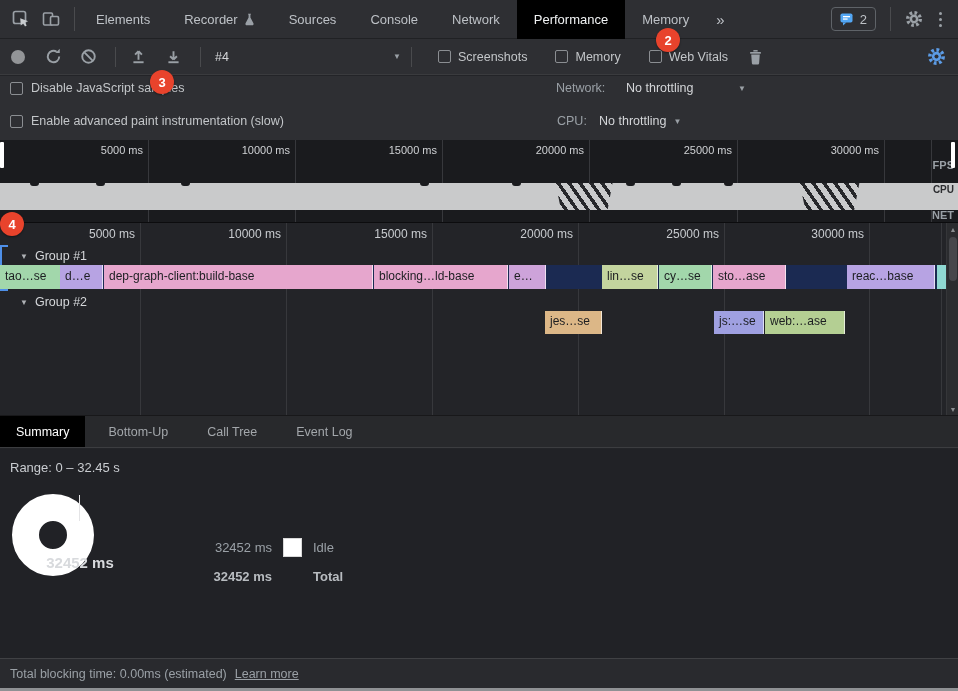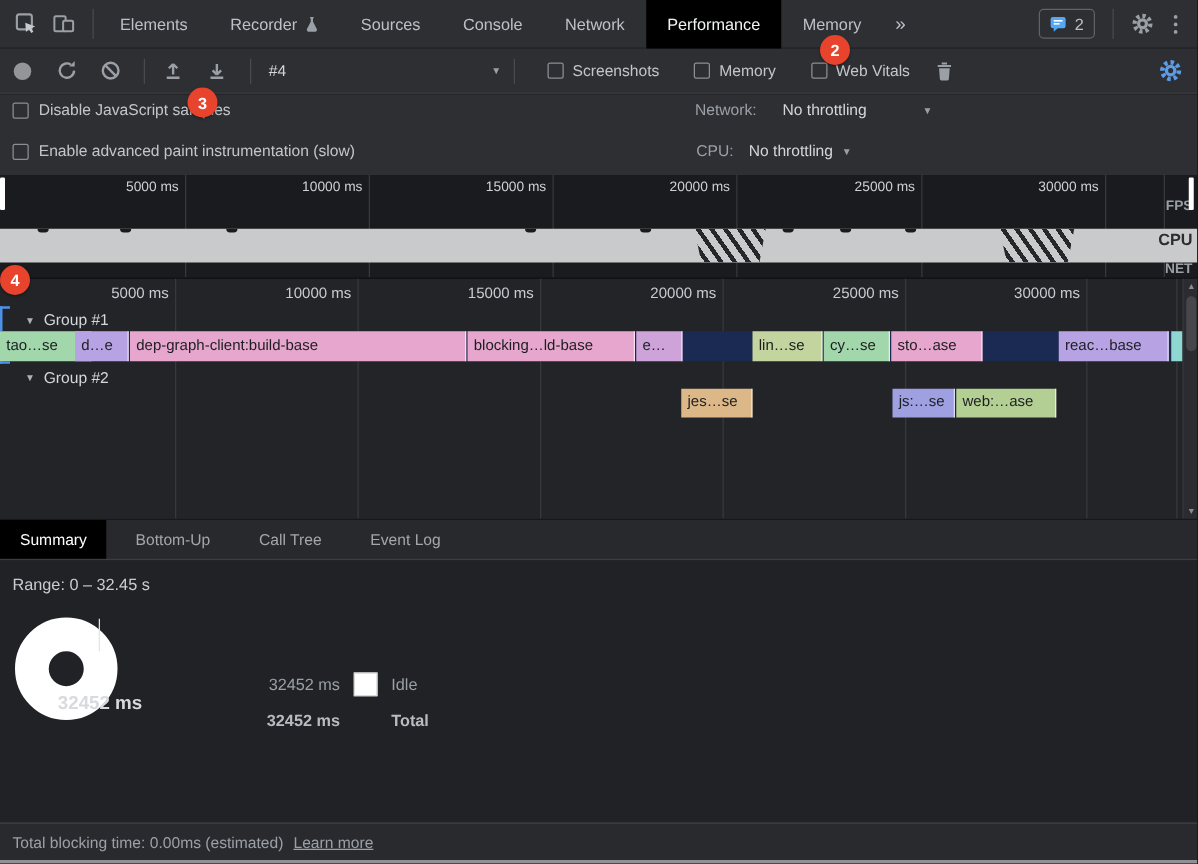--- a/index.html
+++ b/index.html
@@ -38,21 +38,21 @@
 
   
   .overview{position:absolute;left:0;top:140px;width:958px;height:82px;background:#1a1b1e;overflow:hidden;}
   .grid{position:absolute;top:0;width:1px;height:100%;background:#37383c;}
   .tick{position:absolute;white-space:nowrap;transform:translateX(calc(-100% - 5px));}
   .ov-tick{top:4px;color:#cfd1d4;font-size:11px;}
   .ov-track-label{position:absolute;right:4px;font-size:11px;font-weight:bold;color:#9aa0a6;}
   .cpuband{position:absolute;left:0;top:43px;width:958px;height:27px;background:#c9cacb;}
   .notch{position:absolute;top:0;width:9px;height:3px;background:#1a1b1e;border-radius:0 0 3px 3px;}
   .hatch{position:absolute;top:0;height:27px;background:repeating-linear-gradient(55deg,#26272a 0 3.5px,#c9cacb 3.5px 9px);clip-path:polygon(4% 0,96% 0,88% 100%,13% 100%);}
-  .cpu-badge{position:absolute;right:4px;top:44px;font-size:13px;font-weight:bold;color:#2c2d30;}
+  .cpu-badge{position:absolute;right:4px;top:44px;font-size:10px;font-weight:bold;color:#2c2d30;}
   .sel-handle{position:absolute;top:2px;width:4px;height:26px;background:#fff;border-radius:1px;}
 
   
   .flame{position:absolute;left:0;top:222px;width:958px;height:193px;background:#232428;border-top:1px solid #0c0c0e;}
   .fl-tick{top:4px;color:#c9ccd0;font-size:12px;}
   .group-label{position:absolute;left:20px;display:flex;align-items:center;gap:7px;color:#d5d7da;font-size:12.5px;}
   .tri{font-size:8px;color:#aeb1b5;}
   .track1{position:absolute;left:0;top:42px;width:946px;height:24px;background:#1b2a52;}
   .track2{position:absolute;left:0;top:88px;width:946px;height:23px;}
   .bar{position:absolute;top:0;height:100%;color:#1c1e21;font-size:12px;line-height:22px;padding:0 5px;overflow:hidden;white-space:nowrap;border-right:1px solid rgba(255,255,255,.65);}

